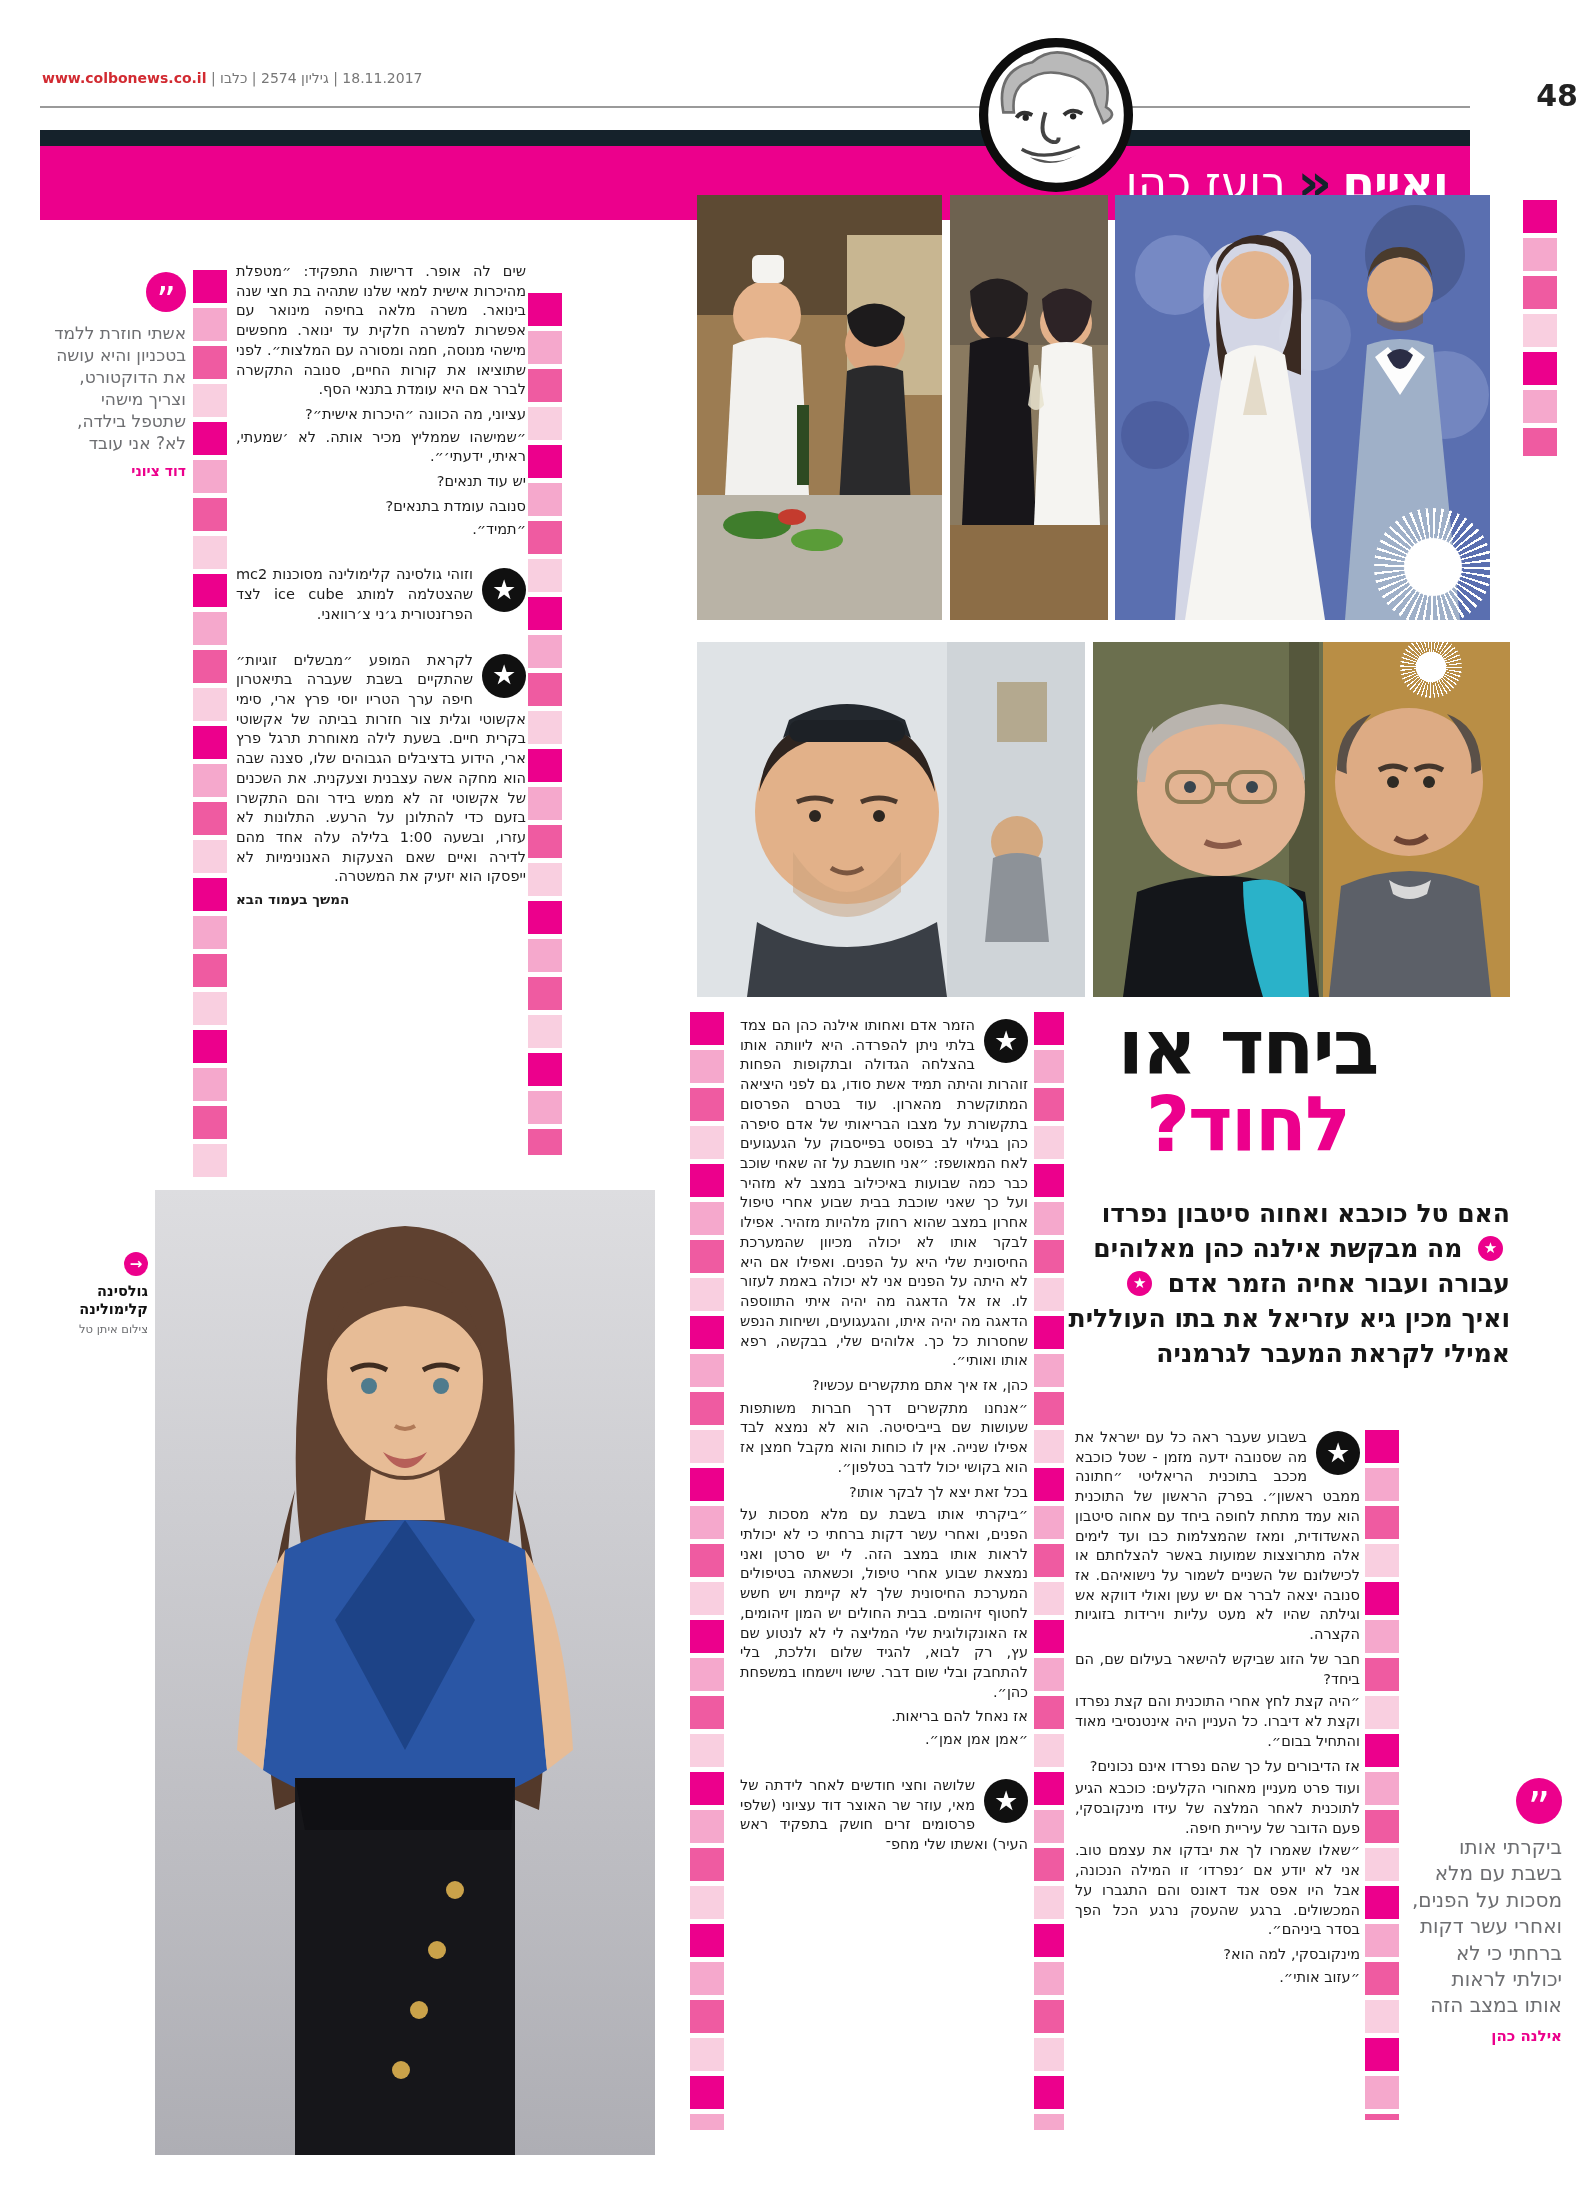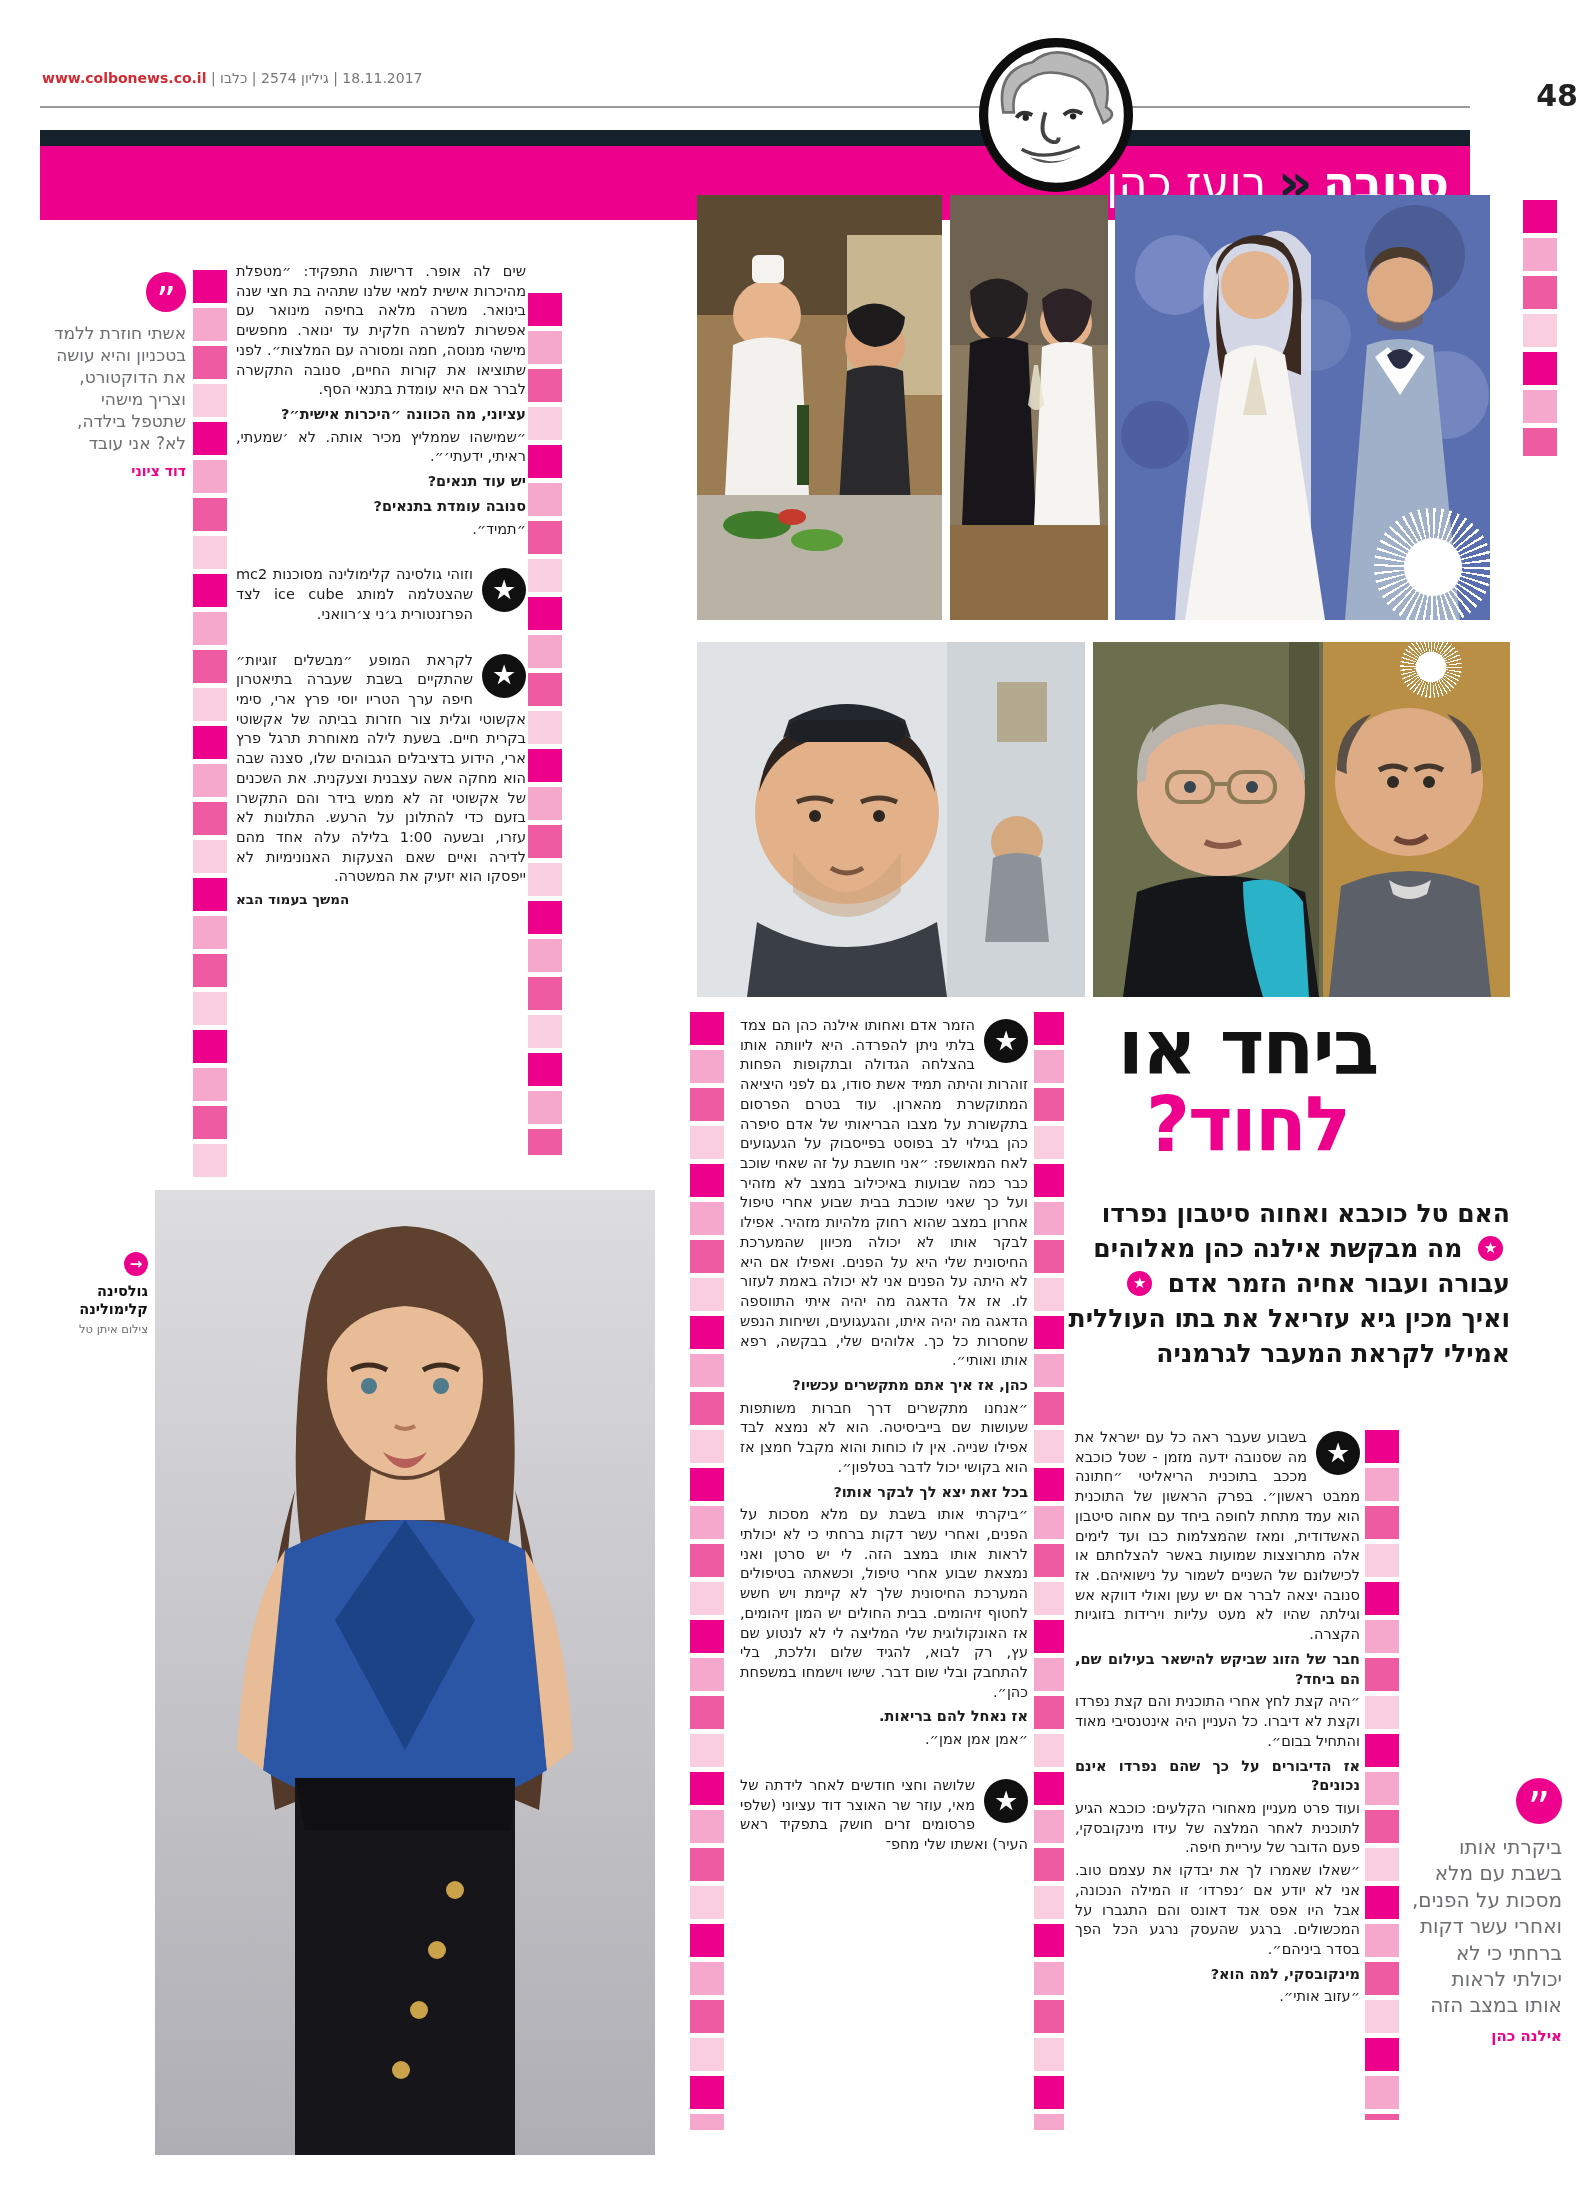--- a/index.html
+++ b/index.html
@@ -34,21 +34,21 @@
   .photo svg{display:block;width:100%;height:100%;}
 
   .burst{border-radius:50%;
     background:
       radial-gradient(circle at 50% 50%, #fff 34%, rgba(255,255,255,0) 35.5%),
       repeating-conic-gradient(from 0deg, #fff 0deg 2.6deg, rgba(255,255,255,0) 2.6deg 8.2deg);}
 
   
   .col{text-align:justify;font-size:14.5px;line-height:1.36;}
   .col p{margin:0 0 3px;}
-  .col .q{font-weight:bold;margin-top:5px;}
+  .col .q{font-weight:normal;margin-top:5px;}
   .col .gap{margin-top:26px;}
   .bullet{float:right;width:44px;height:44px;border-radius:50%;background:#101010;color:#fff;
           display:flex;align-items:center;justify-content:center;font-size:27px;
           margin:3px 0 4px 9px;}
   .continued{font-weight:bold;font-size:13.5px;margin-top:14px;text-align:left;}
 
   
   .caps{font-size:11.5px;line-height:1.34;color:#58595b;text-align:right;}
   .caps .rule{height:2px;background:#808285;margin-bottom:8px;}
   .caps p{margin:0 0 14px;}
@@ -89,21 +89,21 @@
     <span class="url">www.colbonews.co.il</span>
     <span> | </span><span dir="rtl">כלבו</span>
     <span> | </span><span dir="rtl">גיליון 2574</span>
     <span> | </span><span>18.11.2017</span>
   </div>
   <div class="abs pagenum" style="left:1516px;top:78px;width:62px;">48</div>
   <div class="abs hrule" style="left:40px;top:106px;width:1430px;"></div>
 
   <div class="abs bandtop" style="left:40px;top:130px;width:1430px;height:16px;"></div>
   <div class="abs band" style="left:40px;top:146px;width:1430px;height:74px;">
-    <span class="sec">סנובה</span>
+    <span class="sec">ואיים</span>
     <span class="chev">«</span>
     <span class="auth">בועז כהן</span>
   </div>
 
   <div class="abs caric" style="left:977px;top:36px;width:158px;height:158px;">
     <svg viewBox="0 0 120 120">
       <circle cx="60" cy="60" r="55" fill="#ffffff" stroke="#0d0d0d" stroke-width="7"></circle>
       <path d="M20 58 Q14 26 42 20 Q58 6 80 18 Q104 24 98 54 Q108 60 96 66 L90 52 Q86 34 70 30 Q50 24 38 34 Q26 40 28 58 Z" fill="#b9b9b9" stroke="#6e6e6e" stroke-width="2"></path>
       <path d="M30 62 Q34 56 42 60" fill="none" stroke="#333" stroke-width="3"></path>
       <path d="M66 60 Q72 54 80 59" fill="none" stroke="#333" stroke-width="3"></path>

